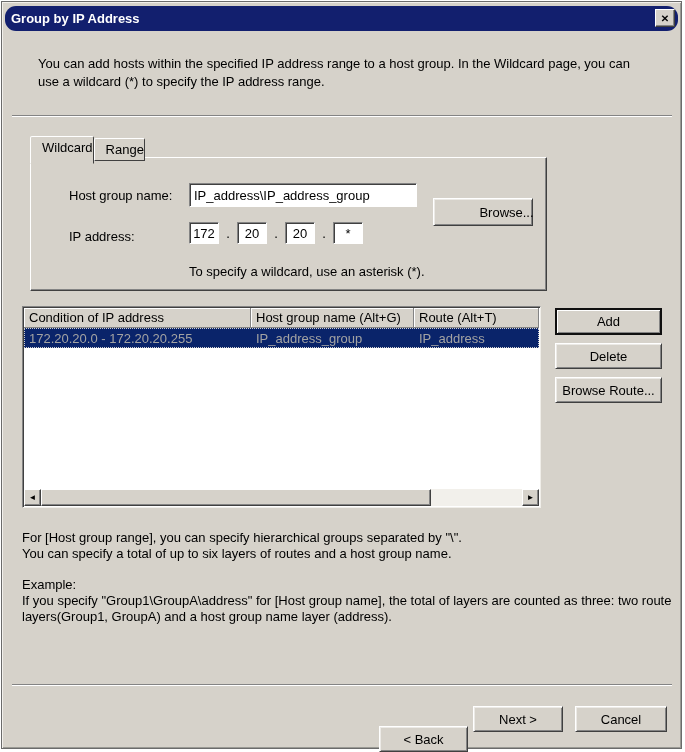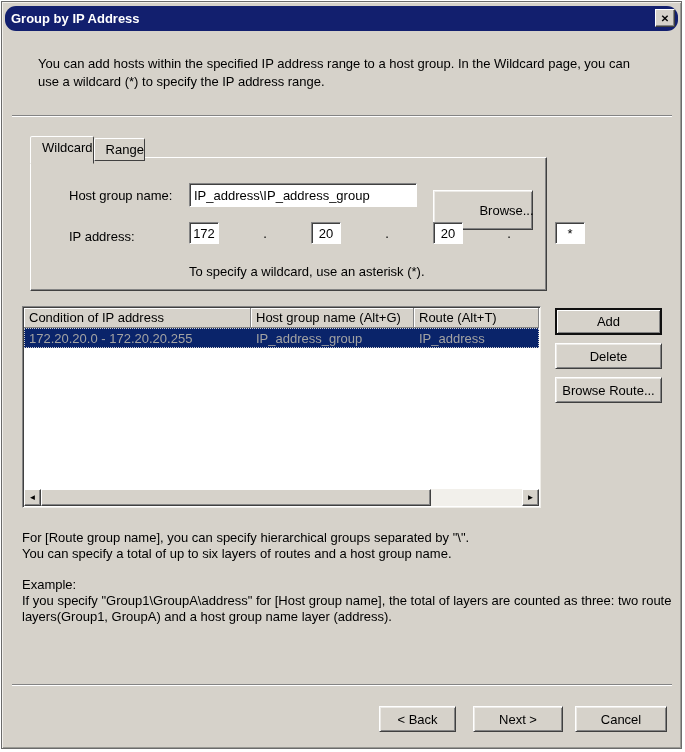--- a/index.html
+++ b/index.html
@@ -67,22 +67,22 @@
   }
   .field-label{position:absolute;left:38px;white-space:nowrap;}
   .sunken-input{
     background:#fff;
     border:1px solid;border-color:var(--shadow) var(--hilight) var(--hilight) var(--shadow);
     box-shadow:inset 1px 1px 0 var(--dkshadow);
     font-family:"Liberation Sans",sans-serif;font-size:13px;color:#000;
     padding:0 4px;outline:none;
   }
   .hostgroup-input{position:absolute;left:158px;top:25px;width:228px;height:24px;}
-  .browse-btn{left:402px;top:32px;width:100px;height:40px;padding-left:47px;}
-  .ip-row{position:absolute;left:158px;top:64px;display:flex;align-items:center;gap:37px;}
+  .browse-btn{left:402px;top:40px;width:100px;height:28px;padding-left:47px;}
+  .ip-row{position:absolute;left:158px;top:64px;display:flex;align-items:center;}
   .octet{width:30px;height:22px;text-align:center;padding:0 1px;}
   .ip-dot{width:18px;text-align:center;}
   .note{position:absolute;left:158px;top:106px;white-space:nowrap;}
 
   
   .listview{
     position:absolute;left:20px;top:304px;width:519px;height:202px;
     background:#fff;
     border:1px solid;border-color:var(--shadow) #f0eee9 #f0eee9 var(--shadow);
     box-shadow:inset 1px 1px 0 var(--dkshadow);
@@ -131,21 +131,21 @@
     display:flex;align-items:center;justify-content:center;
     white-space:nowrap;cursor:default;
   }
   .btn.default{
     border:2px solid #101010;
     box-shadow:inset 1px 1px 0 var(--hilight), inset -1px -1px 0 var(--shadow);
   }
   .btn-add{left:553px;top:306px;width:107px;height:27px;}
   .btn-delete{left:553px;top:341px;width:107px;height:26px;}
   .btn-browse-route{left:553px;top:375px;width:107px;height:26px;}
-  .btn-back{left:377px;top:704px;width:77px;height:26px;}
+  .btn-back{left:377px;top:724px;width:89px;height:26px;}
   .btn-next{left:471px;top:704px;width:90px;height:26px;}
   .btn-cancel{left:573px;top:704px;width:92px;height:26px;}
 
   
   .help{position:absolute;left:20px;top:528px;width:650px;line-height:16px;}
   .example-label{position:absolute;left:20px;top:575px;}
   .example-text{position:absolute;left:20px;top:591px;width:652px;line-height:16px;}
 </style>
 </head>
 <body>
@@ -201,21 +201,21 @@
       <div class="scroll-thumb"></div>
       <div class="scroll-btn right">►</div>
     </div>
   </div>
 
   <div class="btn default btn-add">Add</div>
   <div class="btn btn-delete">Delete</div>
   <div class="btn btn-browse-route">Browse Route...</div>
 
   <div class="help">
-    <div>For [Route group name], you can specify hierarchical groups separated by "\".</div>
+    <div>For [Host group range], you can specify hierarchical groups separated by "\".</div>
     <div>You can specify a total of up to six layers of routes and a host group name.</div>
   </div>
   <div class="example-label">Example:</div>
   <div class="example-text">If you specify "Group1\GroupA\address" for [Host group name], the total of layers are counted as three: two route layers(Group1, GroupA) and a host group name layer (address).</div>
 
   <div class="etched sep-bottom"></div>
 
   <div class="btn btn-back">&lt; Back</div>
   <div class="btn btn-next">Next &gt;</div>
   <div class="btn btn-cancel">Cancel</div>

